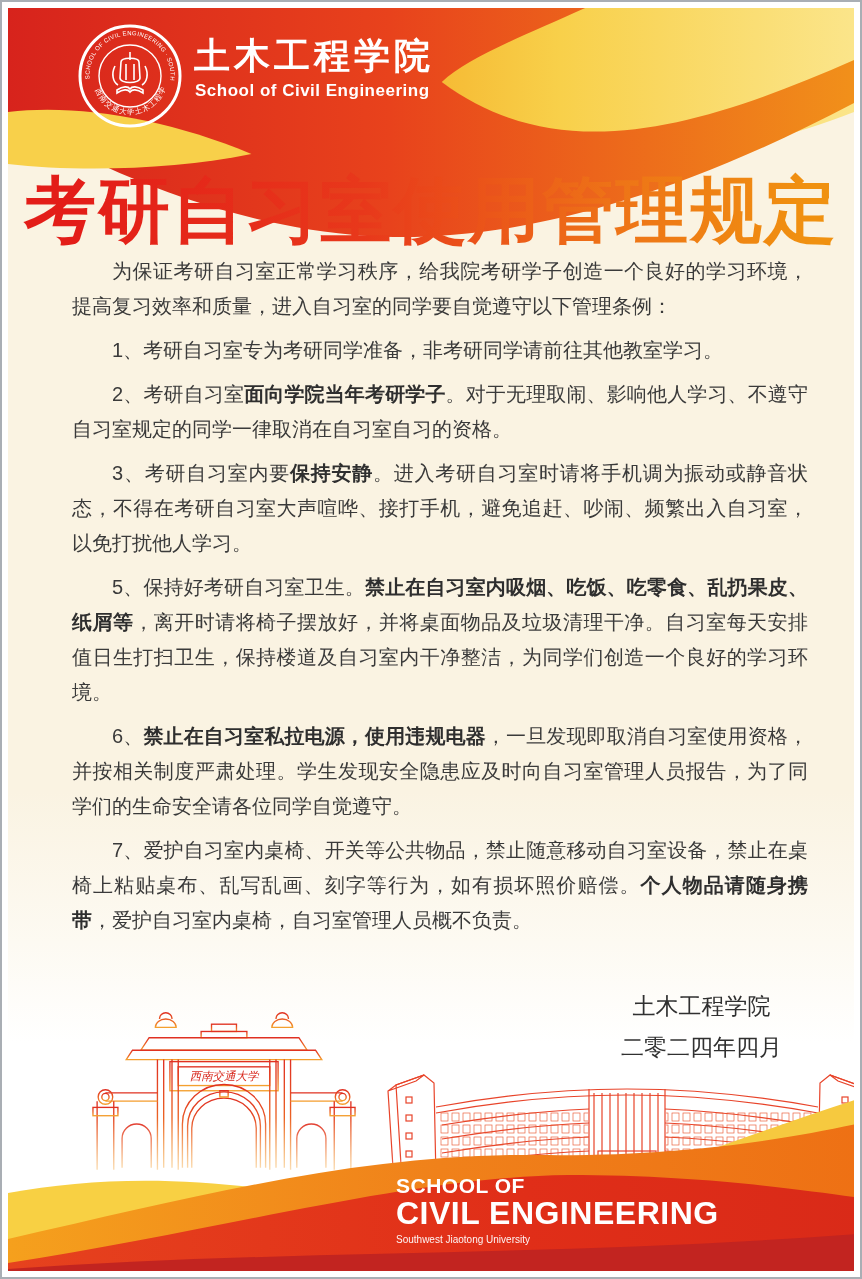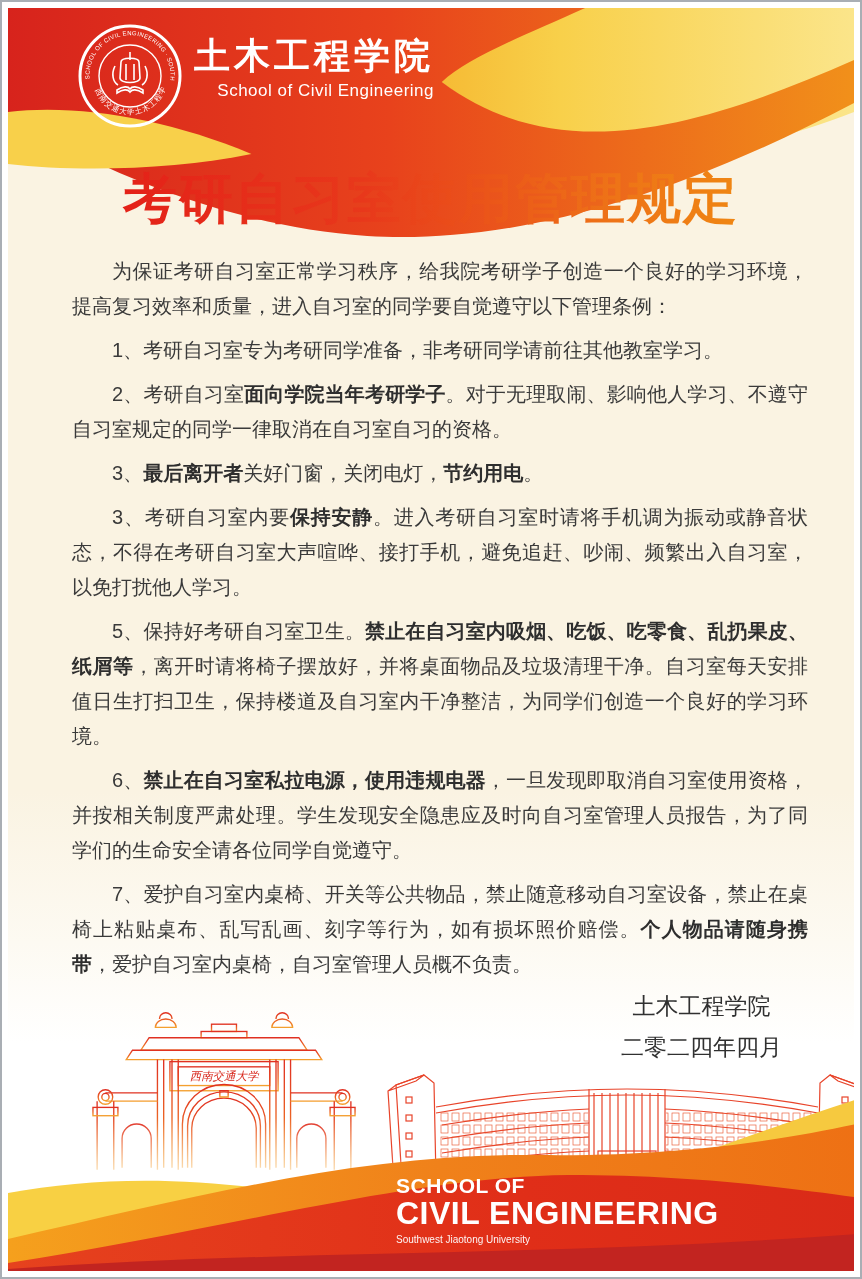--- a/index.html
+++ b/index.html
@@ -13,24 +13,24 @@
   .poster{
     position:absolute;left:6px;top:6px;right:6px;bottom:6px;
     background:linear-gradient(180deg,#faf3e2 0%,#faf3e2 62%,#fdfaf2 74%,#ffffff 82%);
     overflow:hidden;
   }
   .header-bg{position:absolute;left:0;top:0;width:100%;height:240px;}
   .header-content{position:absolute;left:0;top:0;width:100%;height:160px;}
   .seal{position:absolute;left:68px;top:14px;width:108px;height:108px;}
   .org{position:absolute;left:186px;top:28px;color:#ffffff;}
   .org-cn{font-size:36px;font-weight:700;letter-spacing:4px;line-height:1.1;margin:0;}
-  .org-en{font-size:17px;font-weight:400;letter-spacing:0.5px;margin:5px 0 0 1px;text-align:right;}
+  .org-en{font-size:17px;font-weight:700;letter-spacing:0.5px;margin:5px 0 0 1px;}
   .title{
     position:absolute;left:0;top:155px;width:100%;margin:0;
-    text-align:center;font-size:54px;font-weight:900;letter-spacing:2px;
+    text-align:center;font-size:72px;font-weight:900;letter-spacing:2px;
     color:#e8481f;
     background:linear-gradient(90deg,#e31d18 8%,#e8381b 42%,#ee7417 72%,#f09110 95%);
     -webkit-background-clip:text;background-clip:text;
     -webkit-text-fill-color:transparent;
   }
   .body-text{
     position:absolute;left:64px;top:246px;width:736px;
     font-size:20px;line-height:35px;color:#3a3a3a;
     text-align:justify;
   }
@@ -103,21 +103,20 @@
         <p class="org-en">School of Civil Engineering</p>
       </div>
     </div>
 
     <h2 class="title">考研自习室使用管理规定</h2>
 
     <div class="body-text">
         <p><span>为保证考研自习室正常学习秩序，给我院考研学子创造一个良好的学习环境，提高复习效率和质量，进入自习室的同学要自觉遵守以下管理条例：</span></p>
         <p><span>1、考研自习室专为考研同学准备，非考研同学请前往其他教室学习。</span></p>
         <p><span>2、考研自习室</span><span class="b">面向学院当年考研学子</span><span>。对于无理取闹、影响他人学习、不遵守自习室规定的同学一律取消在自习室自习的资格。</span></p>
-        <p><span>3、</span><span class="b">最后离开者</span><span>关好门窗，关闭电灯，</span><span class="b">节约用电</span><span>。</span></p>
         <p><span>3、考研自习室内要</span><span class="b">保持安静</span><span>。进入考研自习室时请将手机调为振动或静音状态，不得在考研自习室大声喧哗、接打手机，避免追赶、吵闹、频繁出入自习室，以免打扰他人学习。</span></p>
         <p><span>5、保持好考研自习室卫生。</span><span class="b">禁止在自习室内吸烟、吃饭、吃零食、乱扔果皮、纸屑等</span><span>，离开时请将椅子摆放好，并将桌面物品及垃圾清理干净。自习室每天安排值日生打扫卫生，保持楼道及自习室内干净整洁，为同学们创造一个良好的学习环境。</span></p>
         <p><span>6、</span><span class="b">禁止在自习室私拉电源，使用违规电器</span><span>，一旦发现即取消自习室使用资格，并按相关制度严肃处理。学生发现安全隐患应及时向自习室管理人员报告，为了同学们的生命安全请各位同学自觉遵守。</span></p>
         <p><span>7、爱护自习室内桌椅、开关等公共物品，禁止随意移动自习室设备，禁止在桌椅上粘贴桌布、乱写乱画、刻字等行为，如有损坏照价赔偿。</span><span class="b">个人物品请随身携带</span><span>，爱护自习室内桌椅，自习室管理人员概不负责。</span></p>
       </div>
 
     <div class="signature">
       <div>土木工程学院</div>
       <div>二零二四年四月</div>
     </div>

